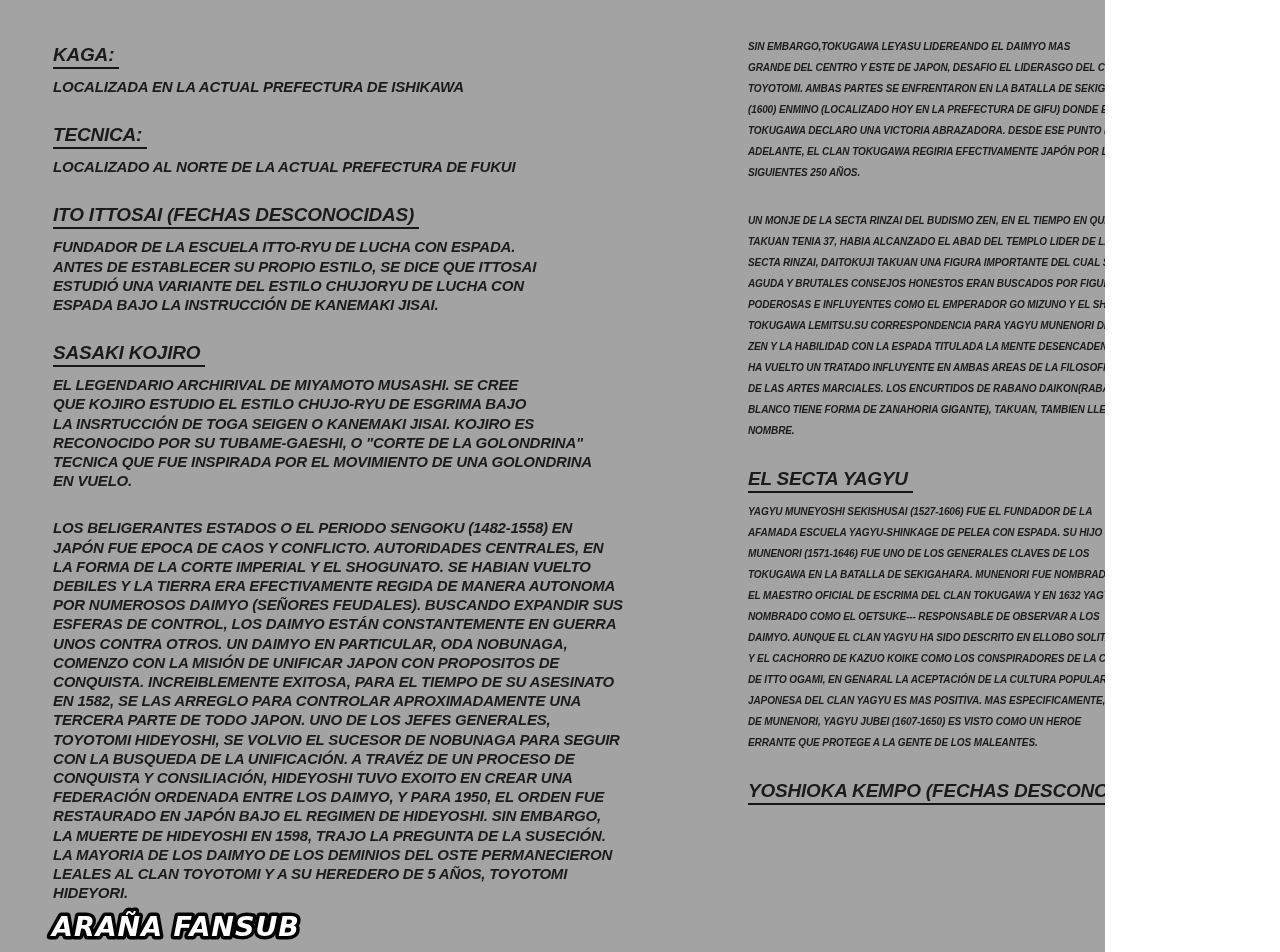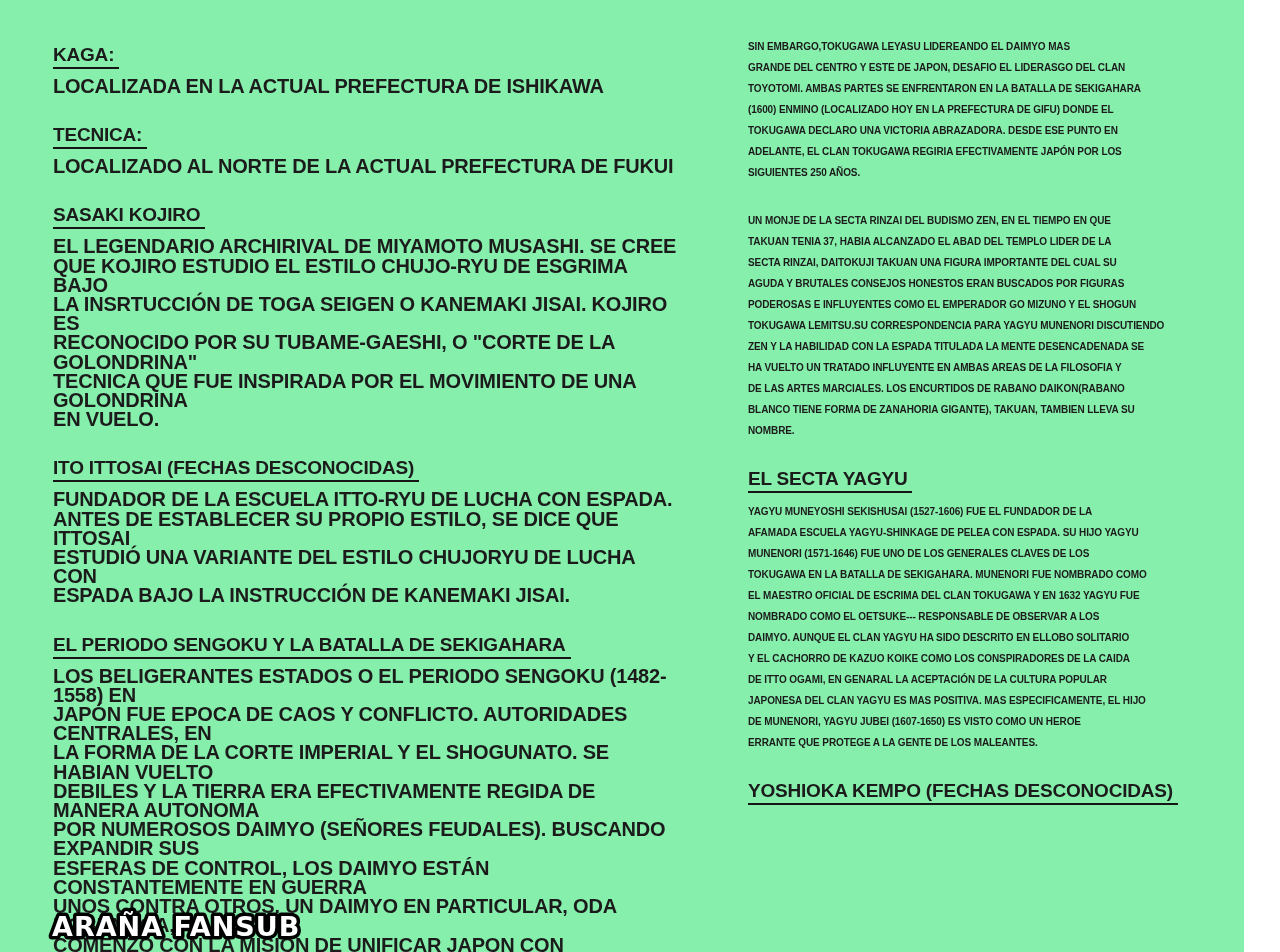--- a/index.html
+++ b/index.html
@@ -1,43 +1,44 @@
 <!DOCTYPE html>
 <html><head>
 <meta charset="utf-8">
 <style>
   * { margin:0; padding:0; box-sizing:border-box; }
   html,body { background:#ffffff; }
   .page {
     position:relative;
-    width:1244px; height:952px;
-    background:#86efac;
+    width:1105px; height:952px;
+    background:#a3a3a3;
     overflow:hidden;
     font-family:"Liberation Sans", sans-serif;
     color:#1b1b1b;
+    font-style:italic;
   }
   .col { position:absolute; }
   .col-left  { left:53px;  top:44px; width:625px; }
   .col-right { left:748px; top:36px; width:510px; }
 
   .section { margin-bottom:28px; }
   .col-right .section { margin-bottom:27px; }
 
   .heading {
     display:inline-block;
     font-size:19px;
     font-weight:700;
     letter-spacing:-0.2px;
     border-bottom:2px solid #161616;
     padding:0 5px 1px 0;
     margin-bottom:8px;
     white-space:pre-line;
   }
   .body-text {
-    font-size:20px;
+    font-size:15px;
     font-weight:700;
     line-height:19.2px;
     letter-spacing:-0.2px;
     white-space:pre-line;
   }
   .col-right .body-text {
     font-size:10px;
     line-height:21px;
     letter-spacing:-0.1px;
   }
@@ -58,39 +59,38 @@
       <div class="heading">KAGA:</div>
       <div class="body-text">LOCALIZADA EN LA ACTUAL PREFECTURA DE ISHIKAWA</div>
     </div>
 
     <div class="section">
       <div class="heading">TECNICA:</div>
       <div class="body-text">LOCALIZADO AL NORTE DE LA ACTUAL PREFECTURA DE FUKUI</div>
     </div>
 
     <div class="section">
+      <div class="heading">ITO ITTOSAI (FECHAS DESCONOCIDAS)</div>
+      <div class="body-text">FUNDADOR DE LA ESCUELA ITTO-RYU DE LUCHA CON ESPADA.
+ANTES DE ESTABLECER SU PROPIO ESTILO, SE DICE QUE ITTOSAI
+ESTUDIÓ UNA VARIANTE DEL ESTILO CHUJORYU DE LUCHA CON
+ESPADA BAJO LA INSTRUCCIÓN DE KANEMAKI JISAI.</div>
+    </div>
+
+    <div class="section">
       <div class="heading">SASAKI KOJIRO</div>
       <div class="body-text">EL LEGENDARIO ARCHIRIVAL DE MIYAMOTO MUSASHI. SE CREE
 QUE KOJIRO ESTUDIO EL ESTILO CHUJO-RYU DE ESGRIMA BAJO
 LA INSRTUCCIÓN DE TOGA SEIGEN O KANEMAKI JISAI. KOJIRO ES
 RECONOCIDO POR SU TUBAME-GAESHI, O "CORTE DE LA GOLONDRINA"
 TECNICA QUE FUE INSPIRADA POR EL MOVIMIENTO DE UNA GOLONDRINA
 EN VUELO.</div>
     </div>
 
     <div class="section">
-      <div class="heading">ITO ITTOSAI (FECHAS DESCONOCIDAS)</div>
-      <div class="body-text">FUNDADOR DE LA ESCUELA ITTO-RYU DE LUCHA CON ESPADA.
-ANTES DE ESTABLECER SU PROPIO ESTILO, SE DICE QUE ITTOSAI
-ESTUDIÓ UNA VARIANTE DEL ESTILO CHUJORYU DE LUCHA CON
-ESPADA BAJO LA INSTRUCCIÓN DE KANEMAKI JISAI.</div>
-    </div>
-
-    <div class="section">
-      <div class="heading">EL PERIODO SENGOKU Y LA BATALLA DE SEKIGAHARA</div>
       <div class="body-text">LOS BELIGERANTES ESTADOS O EL PERIODO SENGOKU (1482-1558) EN
 JAPÓN FUE EPOCA DE CAOS Y CONFLICTO. AUTORIDADES CENTRALES, EN
 LA FORMA DE LA CORTE IMPERIAL Y EL SHOGUNATO. SE HABIAN VUELTO
 DEBILES Y LA TIERRA ERA EFECTIVAMENTE REGIDA DE MANERA AUTONOMA
 POR NUMEROSOS DAIMYO (SEÑORES FEUDALES). BUSCANDO EXPANDIR SUS
 ESFERAS DE CONTROL, LOS DAIMYO ESTÁN CONSTANTEMENTE EN GUERRA
 UNOS CONTRA OTROS. UN DAIMYO EN PARTICULAR, ODA NOBUNAGA,
 COMENZO CON LA MISIÓN DE UNIFICAR JAPON CON PROPOSITOS DE
 CONQUISTA. INCREIBLEMENTE EXITOSA, PARA EL TIEMPO DE SU ASESINATO
 EN 1582, SE LAS ARREGLO PARA CONTROLAR APROXIMADAMENTE UNA

